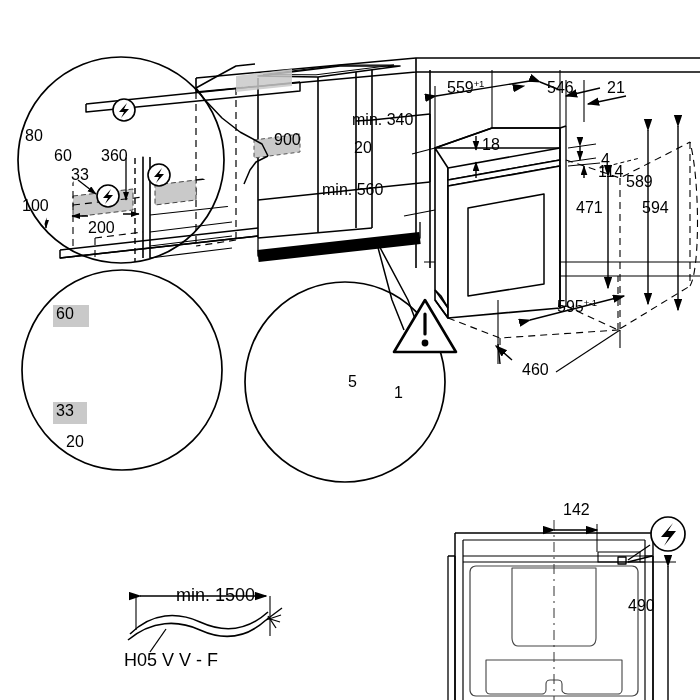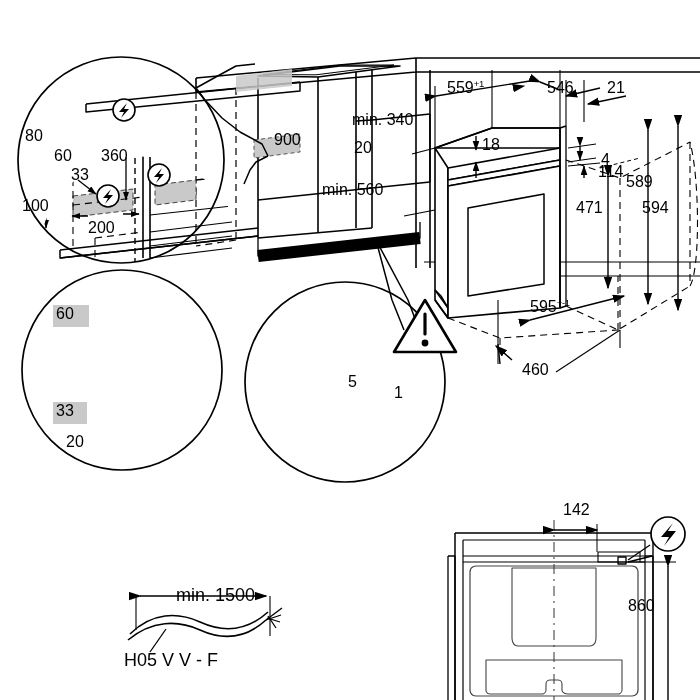--- a/index.html
+++ b/index.html
@@ -403,22 +403,22 @@
 
   <div class="dim" style="left:447px; top:79px;"><span>559</span><span class="sup">+1</span></div>
   <div class="dim" style="left:547px; top:80px;">546</div>
   <div class="dim" style="left:607px; top:80px;">21</div>
   <div class="dim" style="left:482px; top:137px;">18</div>
   <div class="dim" style="left:598px; top:131px;margin-top:33px;">114</div>
   <div class="dim" style="left:601px; top:152px;">4</div>
   <div class="dim" style="left:626px; top:174px;">589</div>
   <div class="dim" style="left:576px; top:200px;">471</div>
   <div class="dim" style="left:630px; top:200px;margin-left:12px;">594</div>
-  <div class="dim" style="left:530px; top:298px;"><span>595</span><span class="sup">+-1</span></div>
+  <div class="dim" style="left:557px; top:298px;"><span>595</span><span class="sup">+-1</span></div>
   <div class="dim" style="left:522px; top:362px;">460</div>
 
   <div class="dim" style="left:563px; top:502px;">142</div>
-  <div class="dim" style="left:628px; top:598px;">860</div>
+  <div class="dim" style="left:628px; top:598px;">490</div>
 
   <div class="cable-lbl" style="left:176px; top:585px;">min. 1500</div>
   <div class="cable-lbl" style="left:124px; top:650px;">H05 V V - F</div>
 
 </div>
 
 </body></html>

